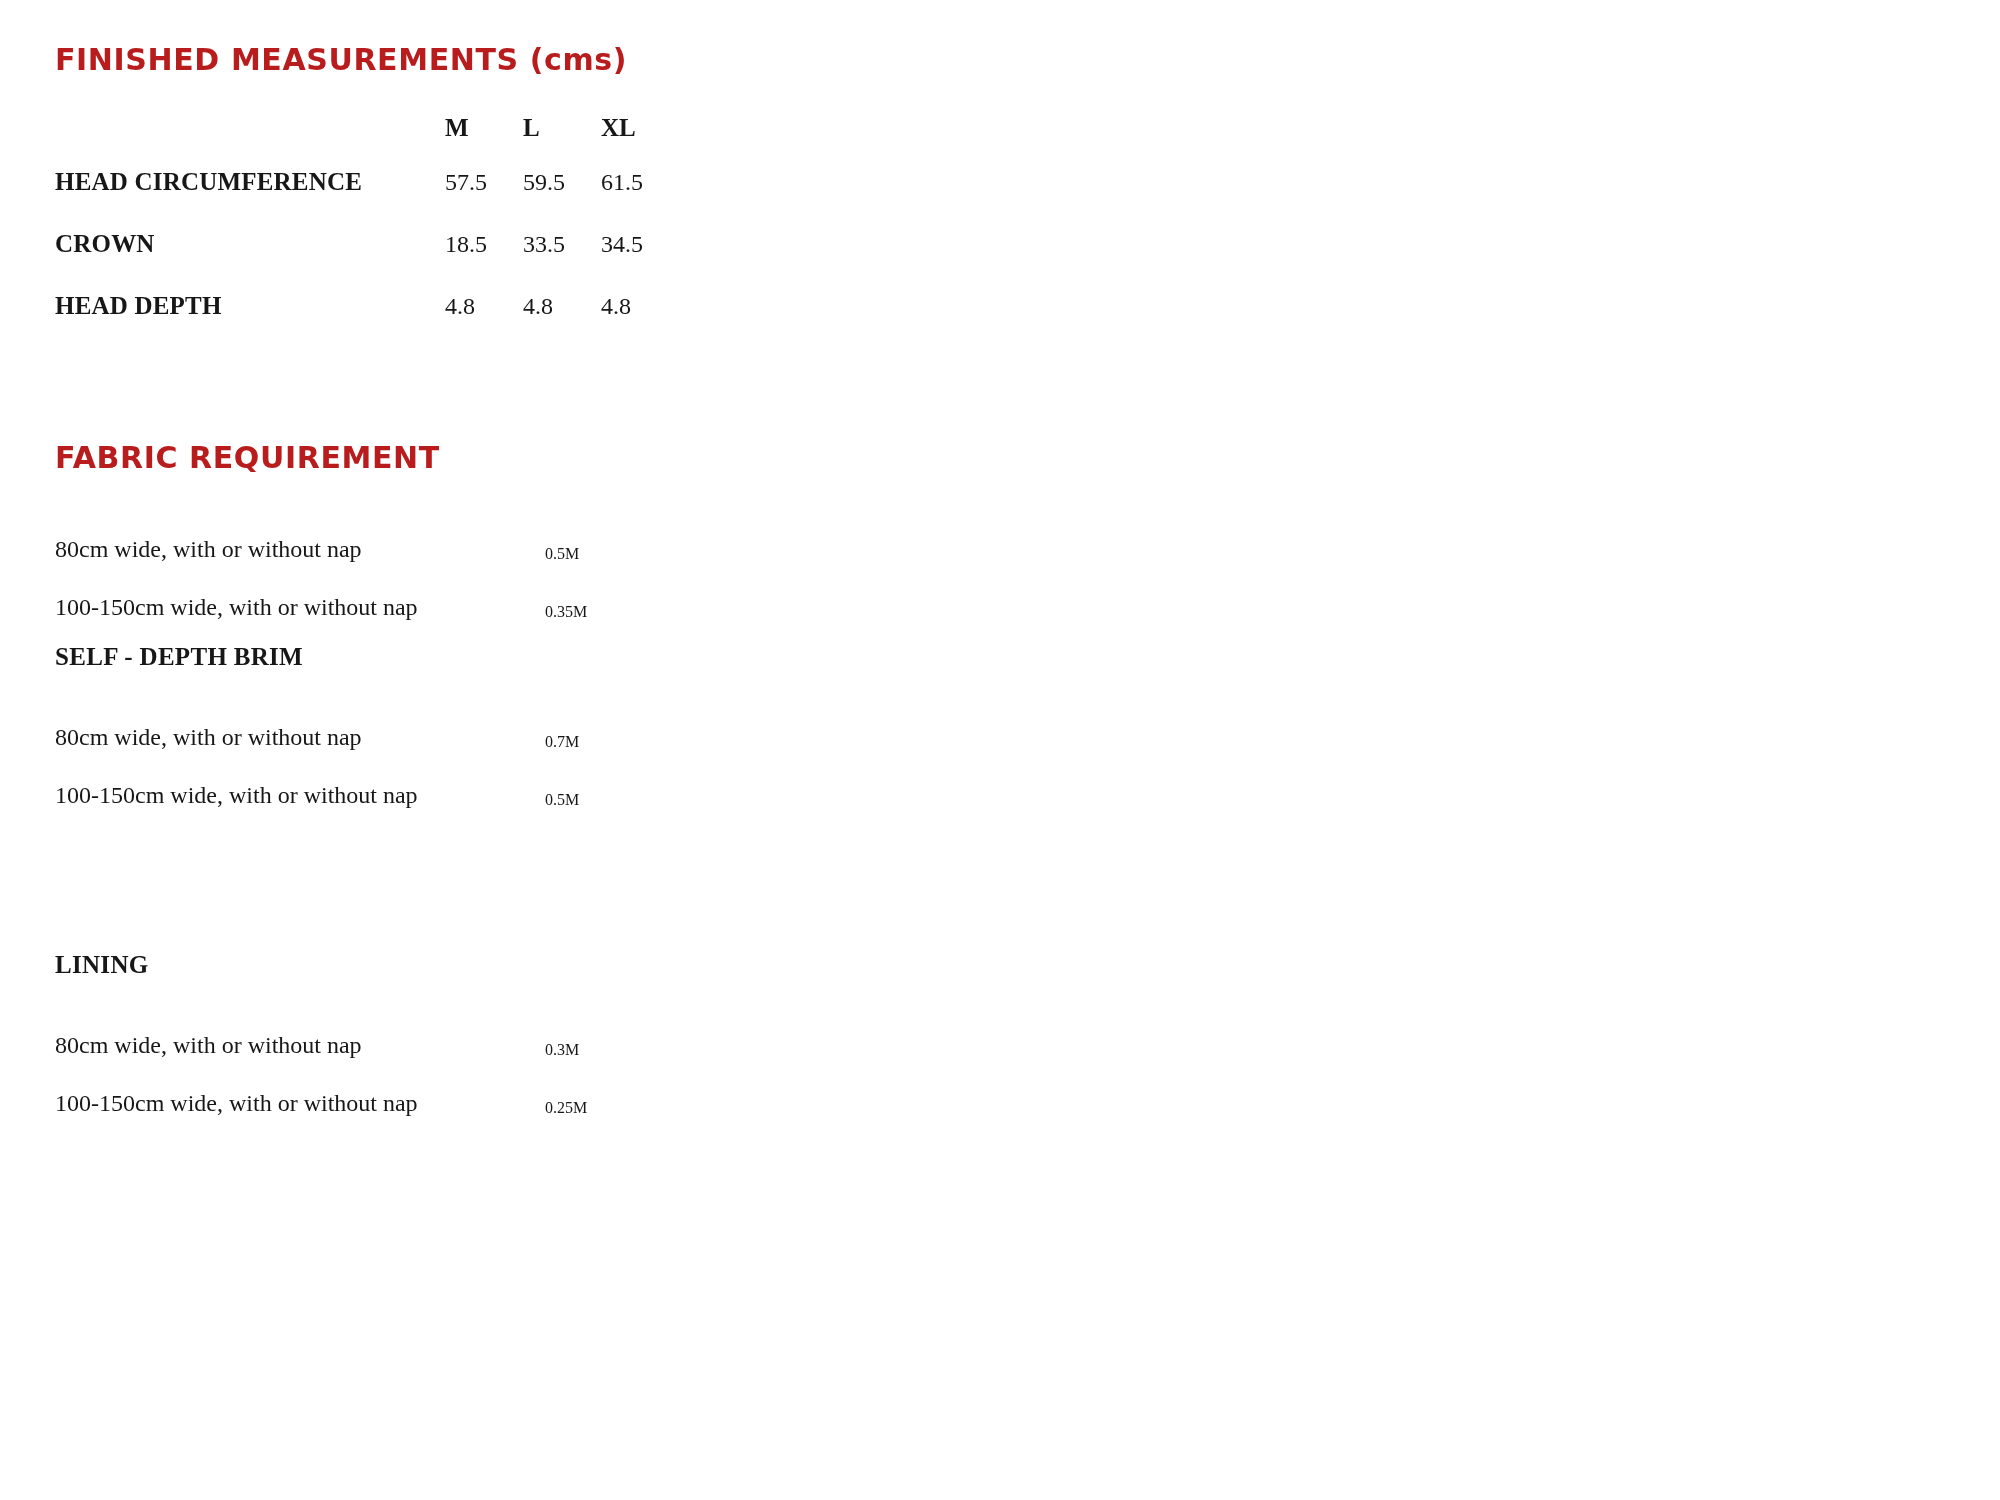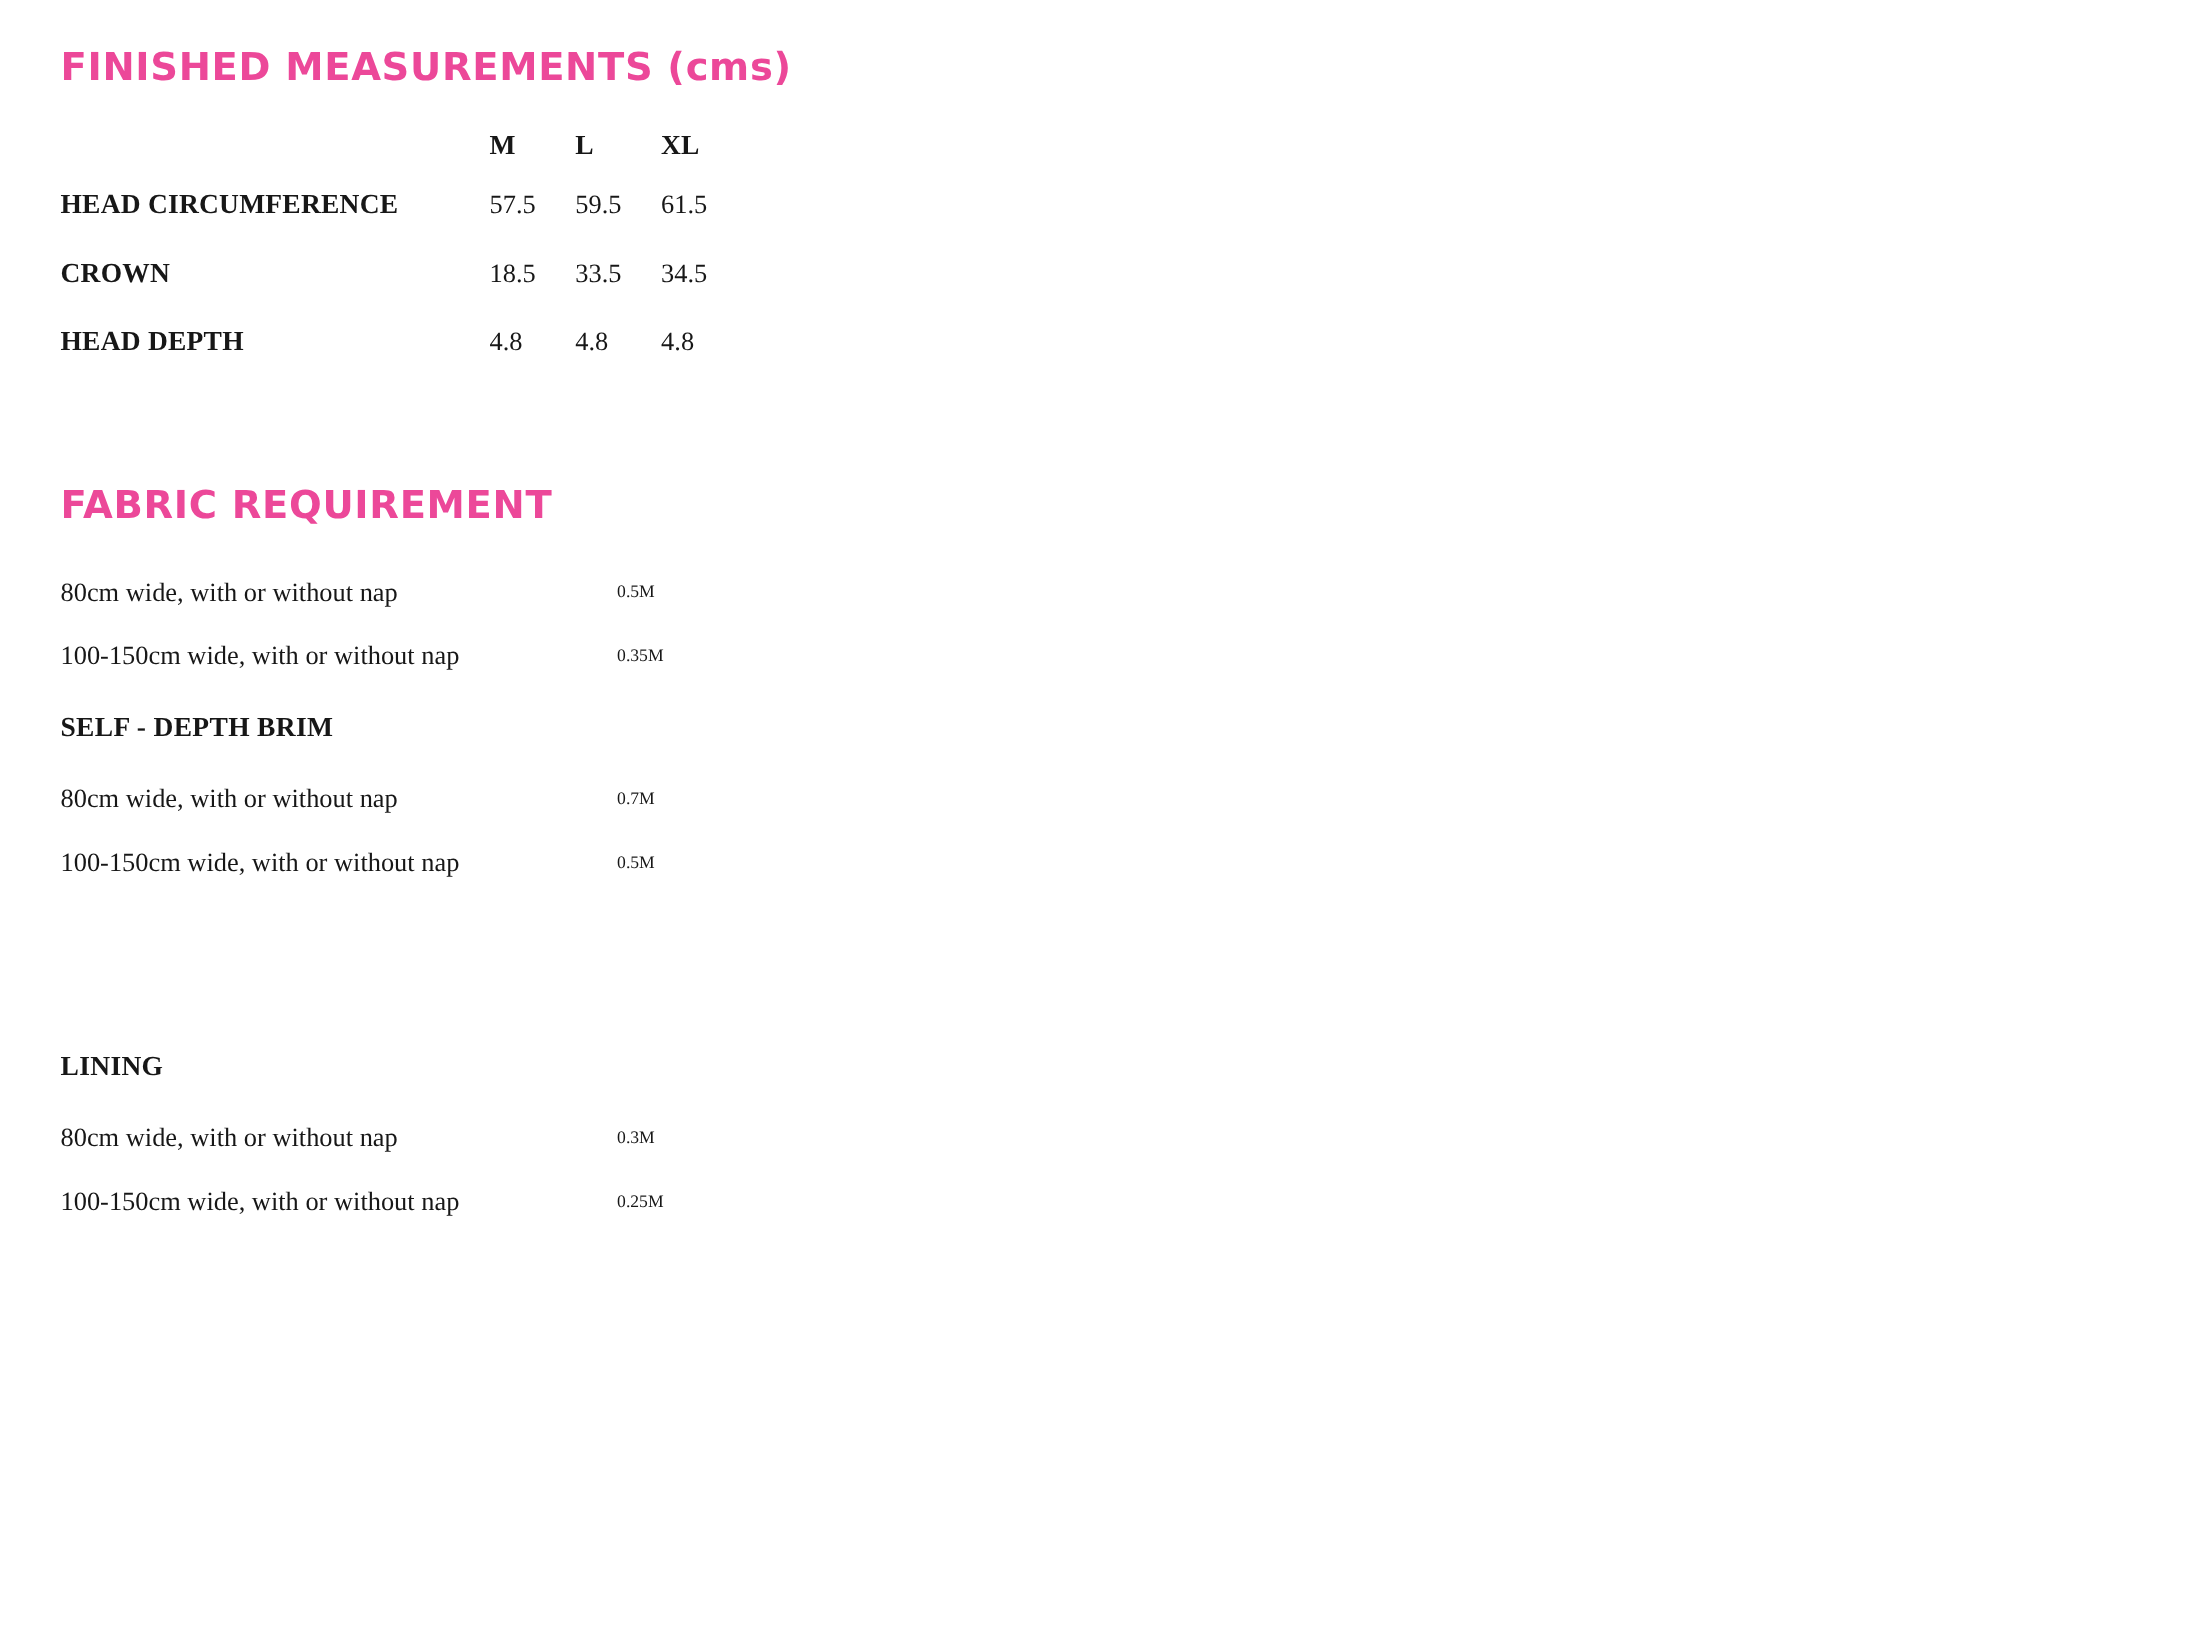--- a/index.html
+++ b/index.html
@@ -20,23 +20,23 @@
     height: 1500px;
     box-sizing: border-box;
     padding: 0;
     overflow: hidden;
   }
 
   
   .section-heading {
     font-family: "DejaVu Sans", sans-serif;
     font-weight: 700;
-    font-size: 35px;
+    font-size: 30px;
     letter-spacing: 0.6px;
-    color: #ec4899;
+    color: #b91c1c;
   }
 
   
   #measurements-section {
     position: absolute;
     left: 55px;
     top: 42px;
     width: 800px;
   }
   #measurements-heading {
@@ -94,23 +94,22 @@
   }
   .fabric-group-title {
     font-family: "Liberation Serif", serif;
     font-weight: bold;
     font-size: 25px;
     letter-spacing: 0.3px;
     margin: 0 0 22px 0;
   }
   .fabric-row {
     display: flex;
-    align-items: center;
+    align-items: flex-end;
     height: 58px;
-    gap: 16px;
   }
   .fabric-row .desc {
     width: 490px;
     font-size: 24px;
   }
   .fabric-row .amount {
     font-size: 16px;
   }
   .spacer-block {
     height: 120px;

